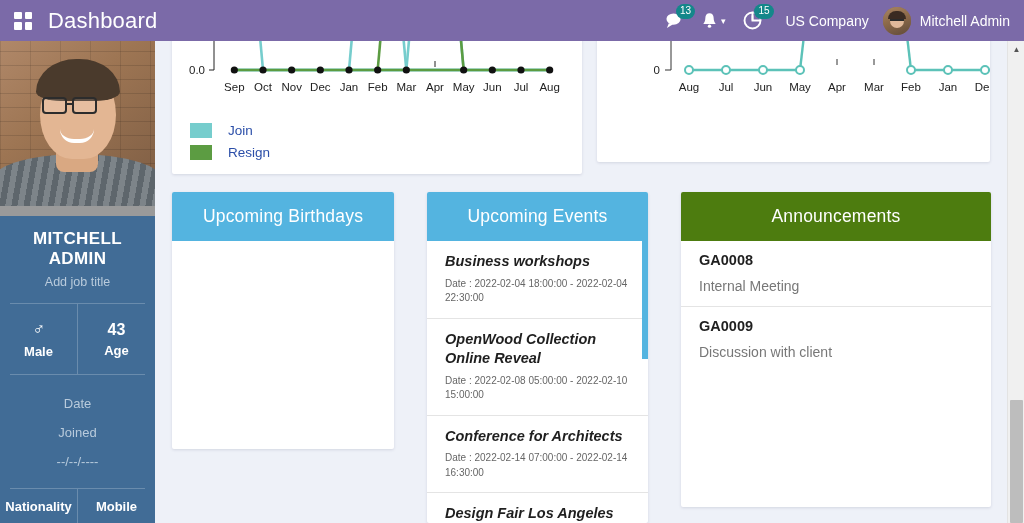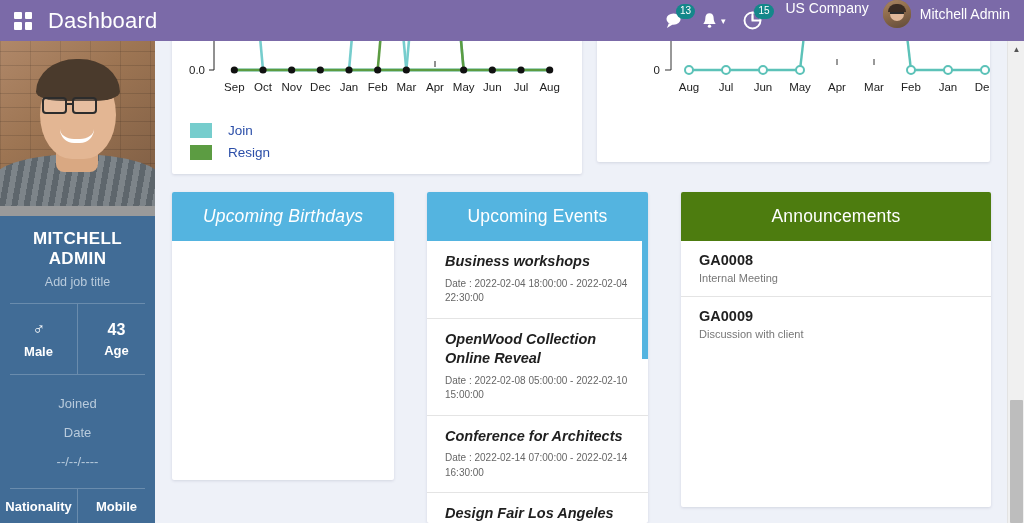--- a/index.html
+++ b/index.html
@@ -13,21 +13,21 @@
 
   
   #topbar {
     position: absolute; top: 0; left: 0; width: 1024px; height: 41px;
     background: #7b6aa8; display: flex; align-items: center; z-index: 50;
   }
   .apps-grid { width: 18px; height: 18px; margin-left: 14px; display: grid;
     grid-template-columns: 1fr 1fr; grid-template-rows: 1fr 1fr; gap: 3px; cursor: pointer; }
   .apps-grid i { background: #fff; display: block; border-radius: 1px; }
   #brand-title { color: #fff; font-size: 22px; margin-left: 16px; letter-spacing: .2px; font-weight: 400; }
-  #topbar-right { margin-left: auto; display: flex; align-items: flex-start; height: 41px; padding-right: 10px; }
+  #topbar-right { margin-left: auto; display: flex; align-items: center; height: 41px; padding-right: 10px; }
   .tb-item { position: relative; display: flex; align-items: center; height: 41px; padding: 0 9px; cursor: pointer; }
   .badge {
     position: absolute; top: 4px; left: 20px;
     background: #14878a; color: #fff; font-size: 10px; line-height: 14px;
     min-width: 19px; height: 15px; border-radius: 8px; text-align: center;
     padding: 0 4px; font-weight: 400;
   }
   .tb-caret { color: #fff; font-size: 9px; margin-left: 4px; }
   #company-name { color: #fff; font-size: 14px; padding: 0 14px; cursor: pointer; }
   #user-menu { display: flex; align-items: center; cursor: pointer; padding-right: 4px; }
@@ -113,30 +113,30 @@
   .panel {
     position: absolute; background: #fff; border-radius: 2px; overflow: hidden;
     box-shadow: 0 1px 3px rgba(30,40,80,.13);
   }
   .panel-header {
     height: 49px; display: flex; align-items: center; justify-content: center;
     color: #fff; font-size: 17.5px; letter-spacing: .2px;
   }
   .panel-body { position: relative; overflow: hidden; }
 
-  #panel-birthdays { left: 172px; top: 192px; width: 222px; height: 288px; font-style: italic; }
+  #panel-birthdays { left: 172px; top: 192px; width: 222px; height: 257px; }
   #panel-events    { left: 427px; top: 192px; width: 221px; height: 331px; }
   #panel-announcements { left: 681px; top: 192px; width: 310px; height: 315px; }
 
   .list-item { padding: 11px 15px 12px 18px; border-bottom: 1px solid #e4e4e4; }
   .list-item:last-child { border-bottom: none; }
   .item-title { font-size: 14.5px; font-weight: 700; color: #1f1f1f; line-height: 1.3; font-style: italic; }
   .item-sub { font-size: 10px; color: #666; margin-top: 6px; line-height: 1.45; }
   .ann-title { font-size: 14.5px; font-weight: 700; color: #1f1f1f; }
-  .ann-sub { font-size: 11px; color: #777; margin-top: 4px; }
+  .ann-sub { font-size: 14px; color: #777; margin-top: 10px; }
 
   #events-scrollbar {
     position: absolute; right: 0; top: 49px; width: 6px; height: 118px;
     background: #54b4e0; border-radius: 0;
   }
 
   
   #page-scrollbar {
     position: absolute; right: 0; top: 41px; width: 17px; bottom: 0;
     background: #f0f0f0; border-left: 1px solid #e3e3e3;
@@ -233,22 +233,22 @@
       </div>
       <div class="stat-cell">
         <div class="stat-top">43</div>
         <div class="stat-bottom">Age</div>
       </div>
     </div>
 
     <div id="profile-divider-2"></div>
 
     <div id="joined-block">
+      <div class="joined-line">Date</div>
       <div class="joined-line">Joined</div>
-      <div class="joined-line">Date</div>
       <div class="joined-line">--/--/----</div>
     </div>
 
     <div id="profile-divider-3"></div>
 
     <div id="profile-stats-2">
       <div class="stat2-cell">Nationality</div>
       <div class="stat2-cell">Mobile</div>
     </div>
   </div>

